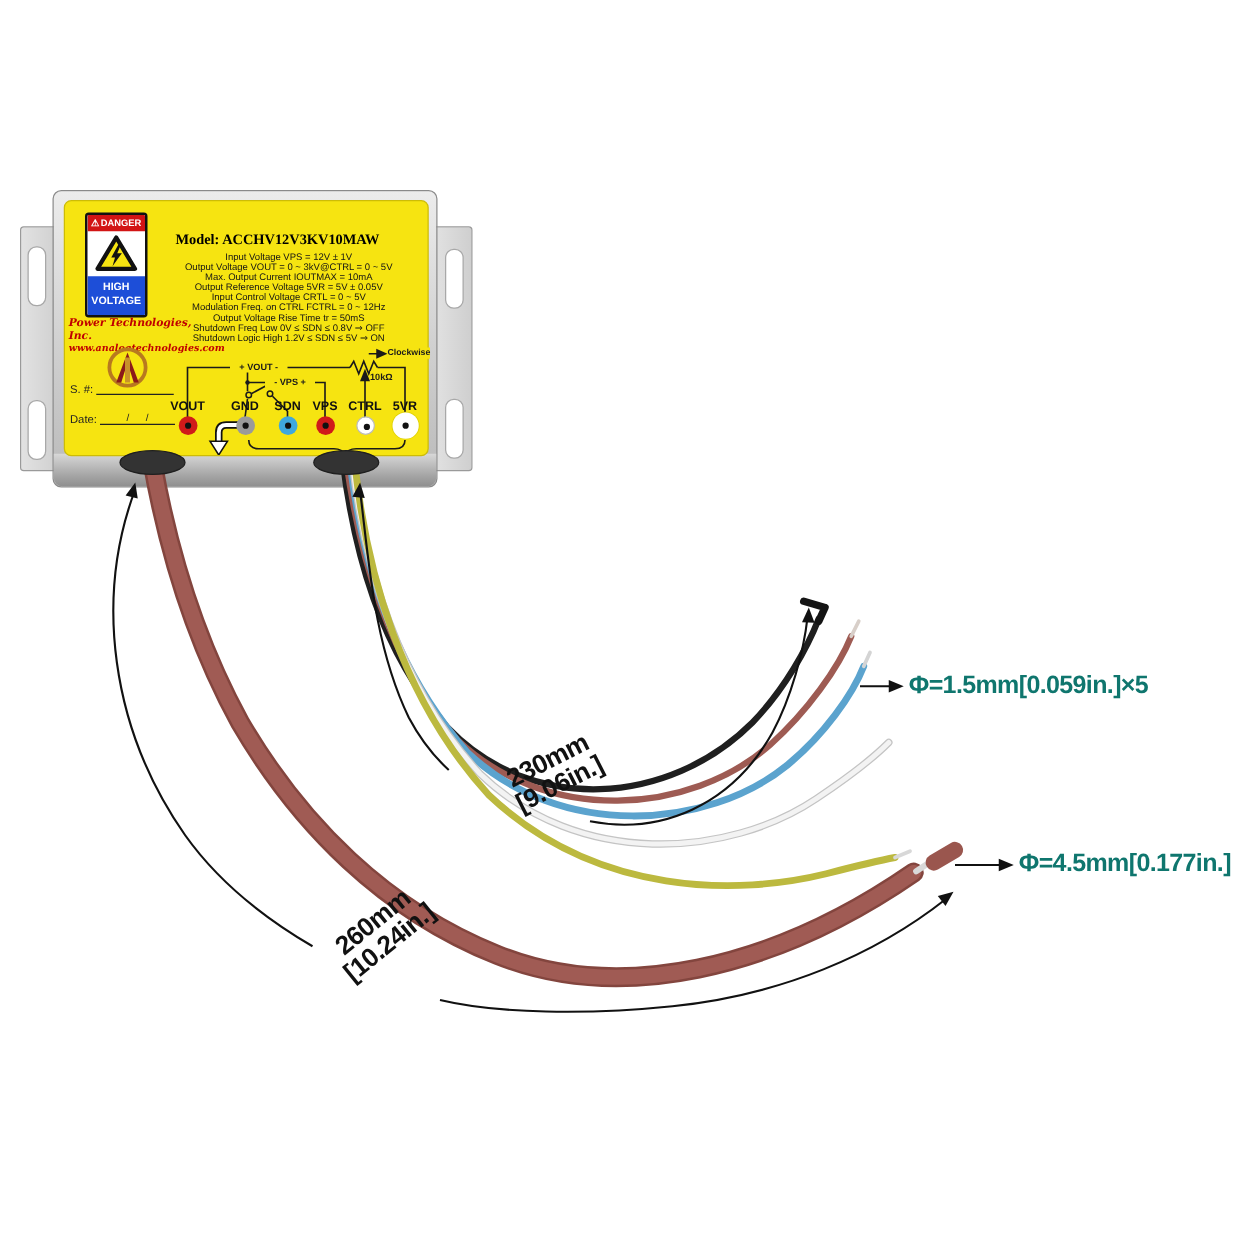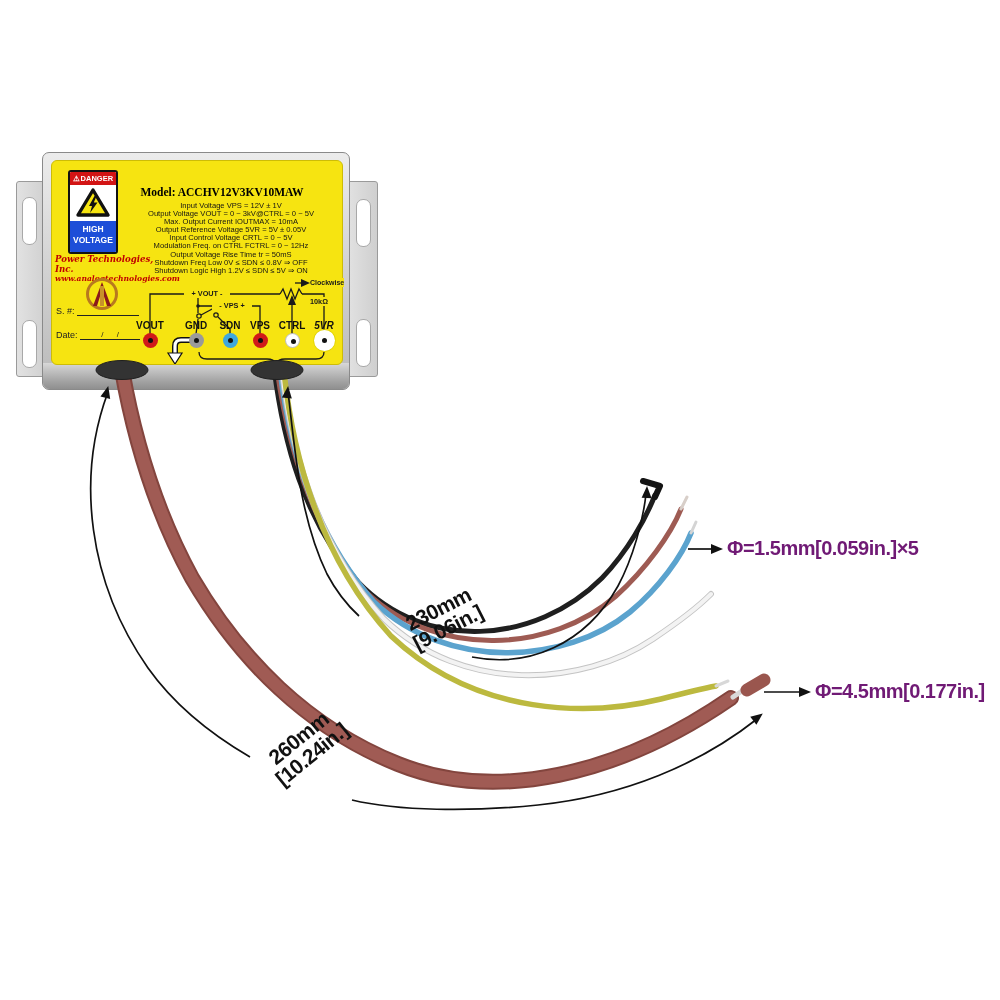--- a/index.html
+++ b/index.html
@@ -51,21 +51,21 @@
   .dot-blue{background:#3FA8DD;}
   .dot-white{background:#fff;border:1px solid #bbb;box-sizing:border-box;}
   .dot-ring{background:#fff;box-shadow:0 0 0 3px #fff, 0 0 0 3.7px #e0d200;}
 
   .schtext{position:absolute;background:#F6E411;font-size:7.3px;font-weight:bold;color:#1a1a1a;
            text-align:center;line-height:9px;z-index:4;}
 
   
   .dimlabel{position:absolute;font-weight:bold;color:#111;font-size:21px;line-height:21px;
             text-align:center;z-index:6;letter-spacing:-0.5px;}
-  .dialabel{position:absolute;font-weight:bold;color:#701a75;font-size:20px;z-index:6;letter-spacing:-0.5px;white-space:nowrap;}
+  .dialabel{position:absolute;font-weight:bold;color:#0f766e;font-size:20px;z-index:6;letter-spacing:-0.5px;white-space:nowrap;}
 
   svg{display:block;}
   .overlay{position:absolute;left:0;top:0;z-index:3;pointer-events:none;}
   .schsvg{position:absolute;left:0;top:0;z-index:3;pointer-events:none;}
 </style>
 </head>
 <body>
 
 <div class="stage">
 
@@ -153,21 +153,21 @@
         <polygon points="258,122 249,118 249,126" fill="#1a1a1a"></polygon>
         <path d="M147,191 Q147,198 155,198 L215,198 Q222,198 224,203 Q226,198 233,198 L264,198 Q272,198 272,191" stroke="#1a1a1a" stroke-width="1.3" fill="none"></path>
         <path d="M146,179 L129,179 Q123,179 123,185 L123,192" stroke="#111" stroke-width="6" fill="none"></path>
         <path d="M146,179 L129,179 Q123,179 123,185 L123,192" stroke="#fff" stroke-width="3.2" fill="none"></path>
         <polygon points="116,192 130,192 123,203" fill="#fff" stroke="#111" stroke-width="1.2"></polygon>
       </svg>
 
       <div class="schtext" style="left:99px;top:128px;width:46px;margin-left:33px;">+ VOUT -</div>
       <div class="schtext" style="left:160px;top:140px;width:40px;">- VPS +</div>
       <div class="schtext" style="left:258px;top:117px;font-size:7px;">Clockwise</div>
-      <div class="schtext" style="left:258px;top:136px;text-align:right;">10kΩ</div>
+      <div class="schtext" style="left:244px;top:136px;text-align:right;">10kΩ</div>
 
       <div class="term" style="left:81px;">
         <span class="tl">VOUT</span>
         <div class="dot dot-red"></div>
       </div>
       <div class="term" style="left:127px;">
         <span class="tl">GND</span>
         <div class="dot dot-gray"></div>
       </div>
       <div class="term" style="left:161px;">
@@ -175,21 +175,21 @@
         <div class="dot dot-blue"></div>
       </div>
       <div class="term" style="left:191px;">
         <span class="tl">VPS</span>
         <div class="dot dot-red"></div>
       </div>
       <div class="term" style="left:223px;">
         <span class="tl">CTRL</span>
         <div class="dot dot-white"></div>
       </div>
-      <div class="term" style="left:255px;font-style:italic;">
+      <div class="term" style="left:255px;">
         <span class="tl">5VR</span>
         <div class="dot dot-ring"></div>
       </div>
 
     </div>
   </div>
 
   <svg class="overlay" width="1000" height="1000" viewBox="0 0 1000 1000">
 
     <g fill="none" stroke-linecap="round">

